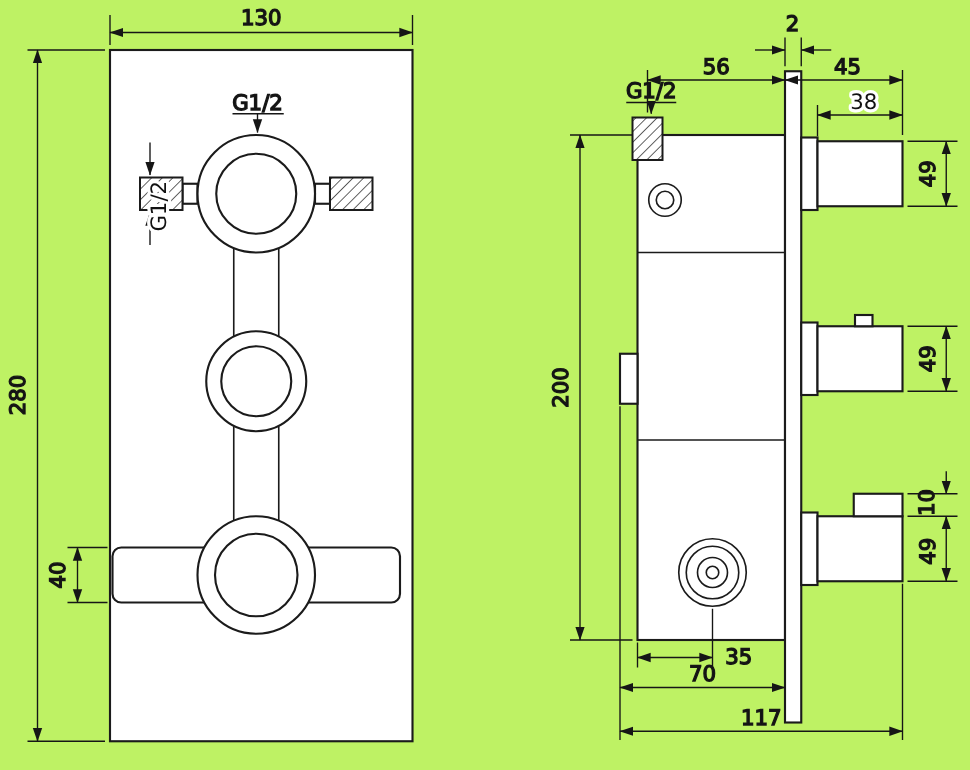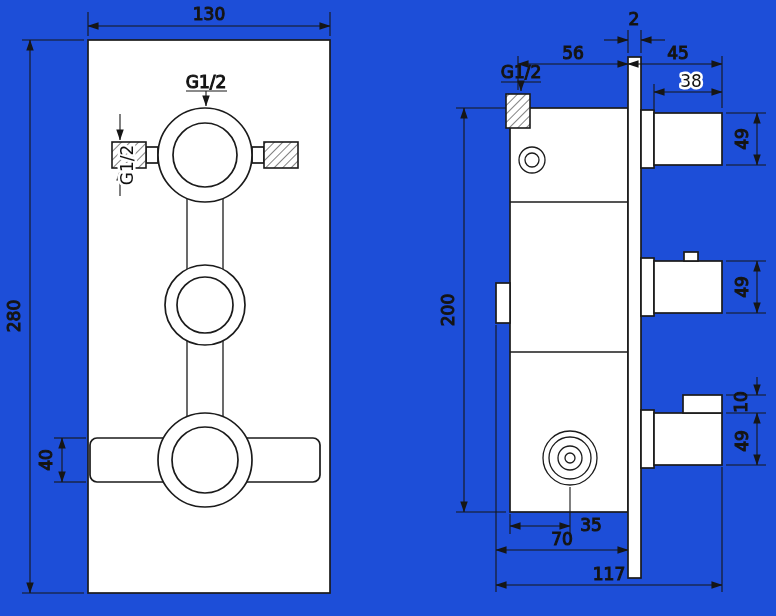--- a/index.html
+++ b/index.html
@@ -1,16 +1,16 @@
 <!DOCTYPE html>
 <html><head>
 <meta charset="utf-8">
 <style>
   html,body{margin:0;padding:0;background:#ffffff;}
-  .stage{width:776px;height:616px;background:#1d4ed8;position:relative;overflow:hidden;
+  .stage{width:776px;height:616px;background:#bef264;position:relative;overflow:hidden;
          font-family:"DejaVu Sans",sans-serif;}
   svg{display:block;}
   .part{fill:#ffffff;stroke:#1b1b1b;stroke-width:1.7;}
   .thin{fill:none;stroke:#1b1b1b;stroke-width:1.3;}
   .dline{stroke:#161616;stroke-width:1.1;fill:none;}
   .dtext{font-family:"DejaVu Sans",sans-serif;font-size:17px;fill:#111111;text-anchor:middle;}
   .halo{paint-order:stroke;stroke:#ffffff;stroke-width:5px;stroke-linejoin:round;}
 </style>
 </head>
 <body>

